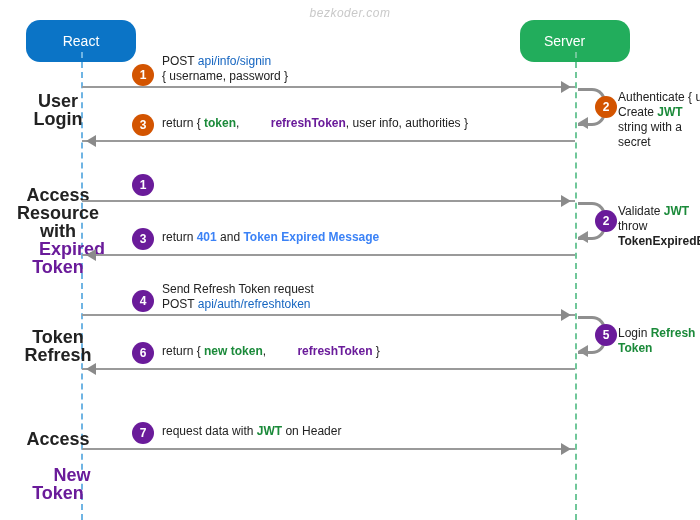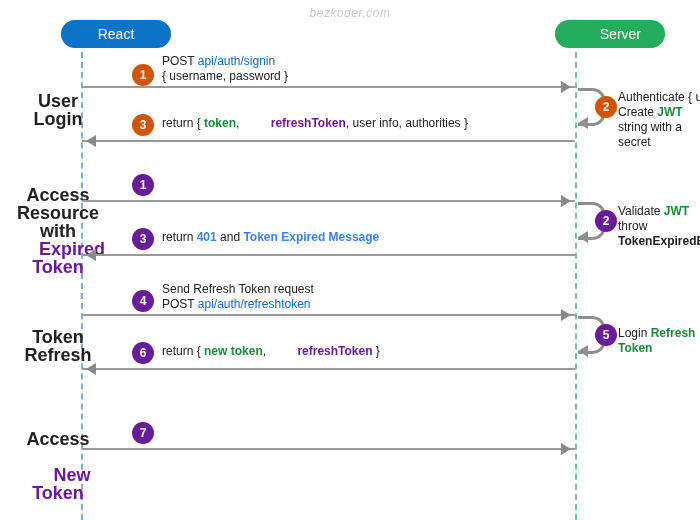--- a/index.html
+++ b/index.html
@@ -25,27 +25,26 @@
     letter-spacing: .5px;
     z-index: 0;
   }
 
   
   .participant-box {
     position: absolute;
     top: 20px;
     color: #fff;
     font-size: 14px;
-    padding: 6px 24px;
+    padding: 13px 24px;
     border-radius: 14px;
     font-weight: 500;
-    margin-left: 35px;
   }
   #p-react { left: 26px; background: #0b74c6; width: 110px; text-align: center;}
-  #p-server { left: 520px; background: #22ad5c; width: 110px; text-align: right;}
+  #p-server { left: 520px; background: #22ad5c; width: 110px; text-align: left;}
 
   .lifeline {
     position: absolute;
     top: 52px;
     bottom: 0;
     width: 0;
     border-left: 2px dashed #bdbdbd;
   }
   #ll-react  { left: 81px;  border-color: #6fb4e3; }
   #ll-server { left: 575px; border-color: #71c79a; }
@@ -160,21 +159,21 @@
 </div>
 <div class="section-label" style="top:430px">
   <span>Access</span><br>
   <br>
   <span class="c-purple">New Token</span>
 </div>
 
 <div class="msg" style="top:56px">
   <span class="badge orange" style="left:0;top:8px">1</span>
   <div class="txt">
-    <span>POST </span><span class="c-blue">api/auth/signin</span><br>
+    <span>POST </span><span class="c-blue">api/info/signin</span><br>
     <span>{ username, password }</span>
   </div>
   <div class="arrow r"></div>
 </div>
 
 <div class="hook" style="top:88px;height:38px"></div>
 <span class="badge orange" style="left:595px;top:96px">2</span>
 <div class="hook-label" style="top:90px">
   <span style="white-space:nowrap">Authenticate { username, password }</span><br>
   <span>Create </span><span class="c-green">JWT</span><span> string with a secret</span>
@@ -222,14 +221,17 @@
 <div class="msg" style="top:338px">
   <span class="badge purple" style="left:0;top:4px">6</span>
   <div class="txt" style="top:6px">
     <span>return { </span><span class="c-green">new token</span><span>, </span><span class="c-purple">refreshToken</span><span> }</span>
   </div>
   <div class="arrow l"></div>
 </div>
 
 <div class="msg" style="top:418px">
   <span class="badge purple" style="left:0;top:4px">7</span>
+  <div class="txt" style="top:6px">
+    <span>request data with </span><span class="c-green">JWT</span><span> on Header</span>
+  </div>
   <div class="arrow r"></div>
 </div>
 
 </body></html>

